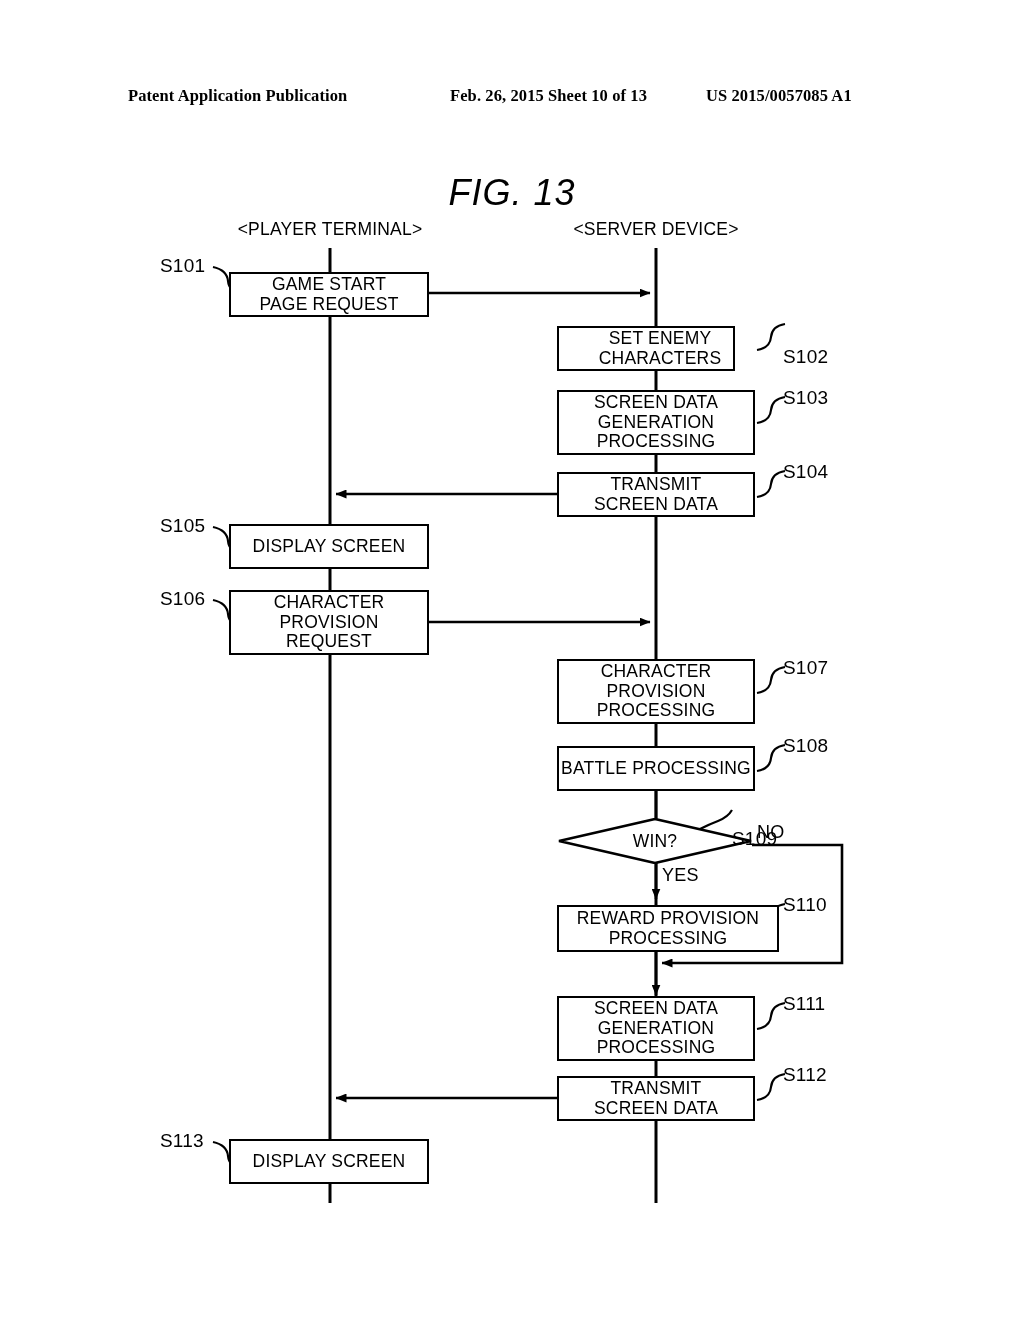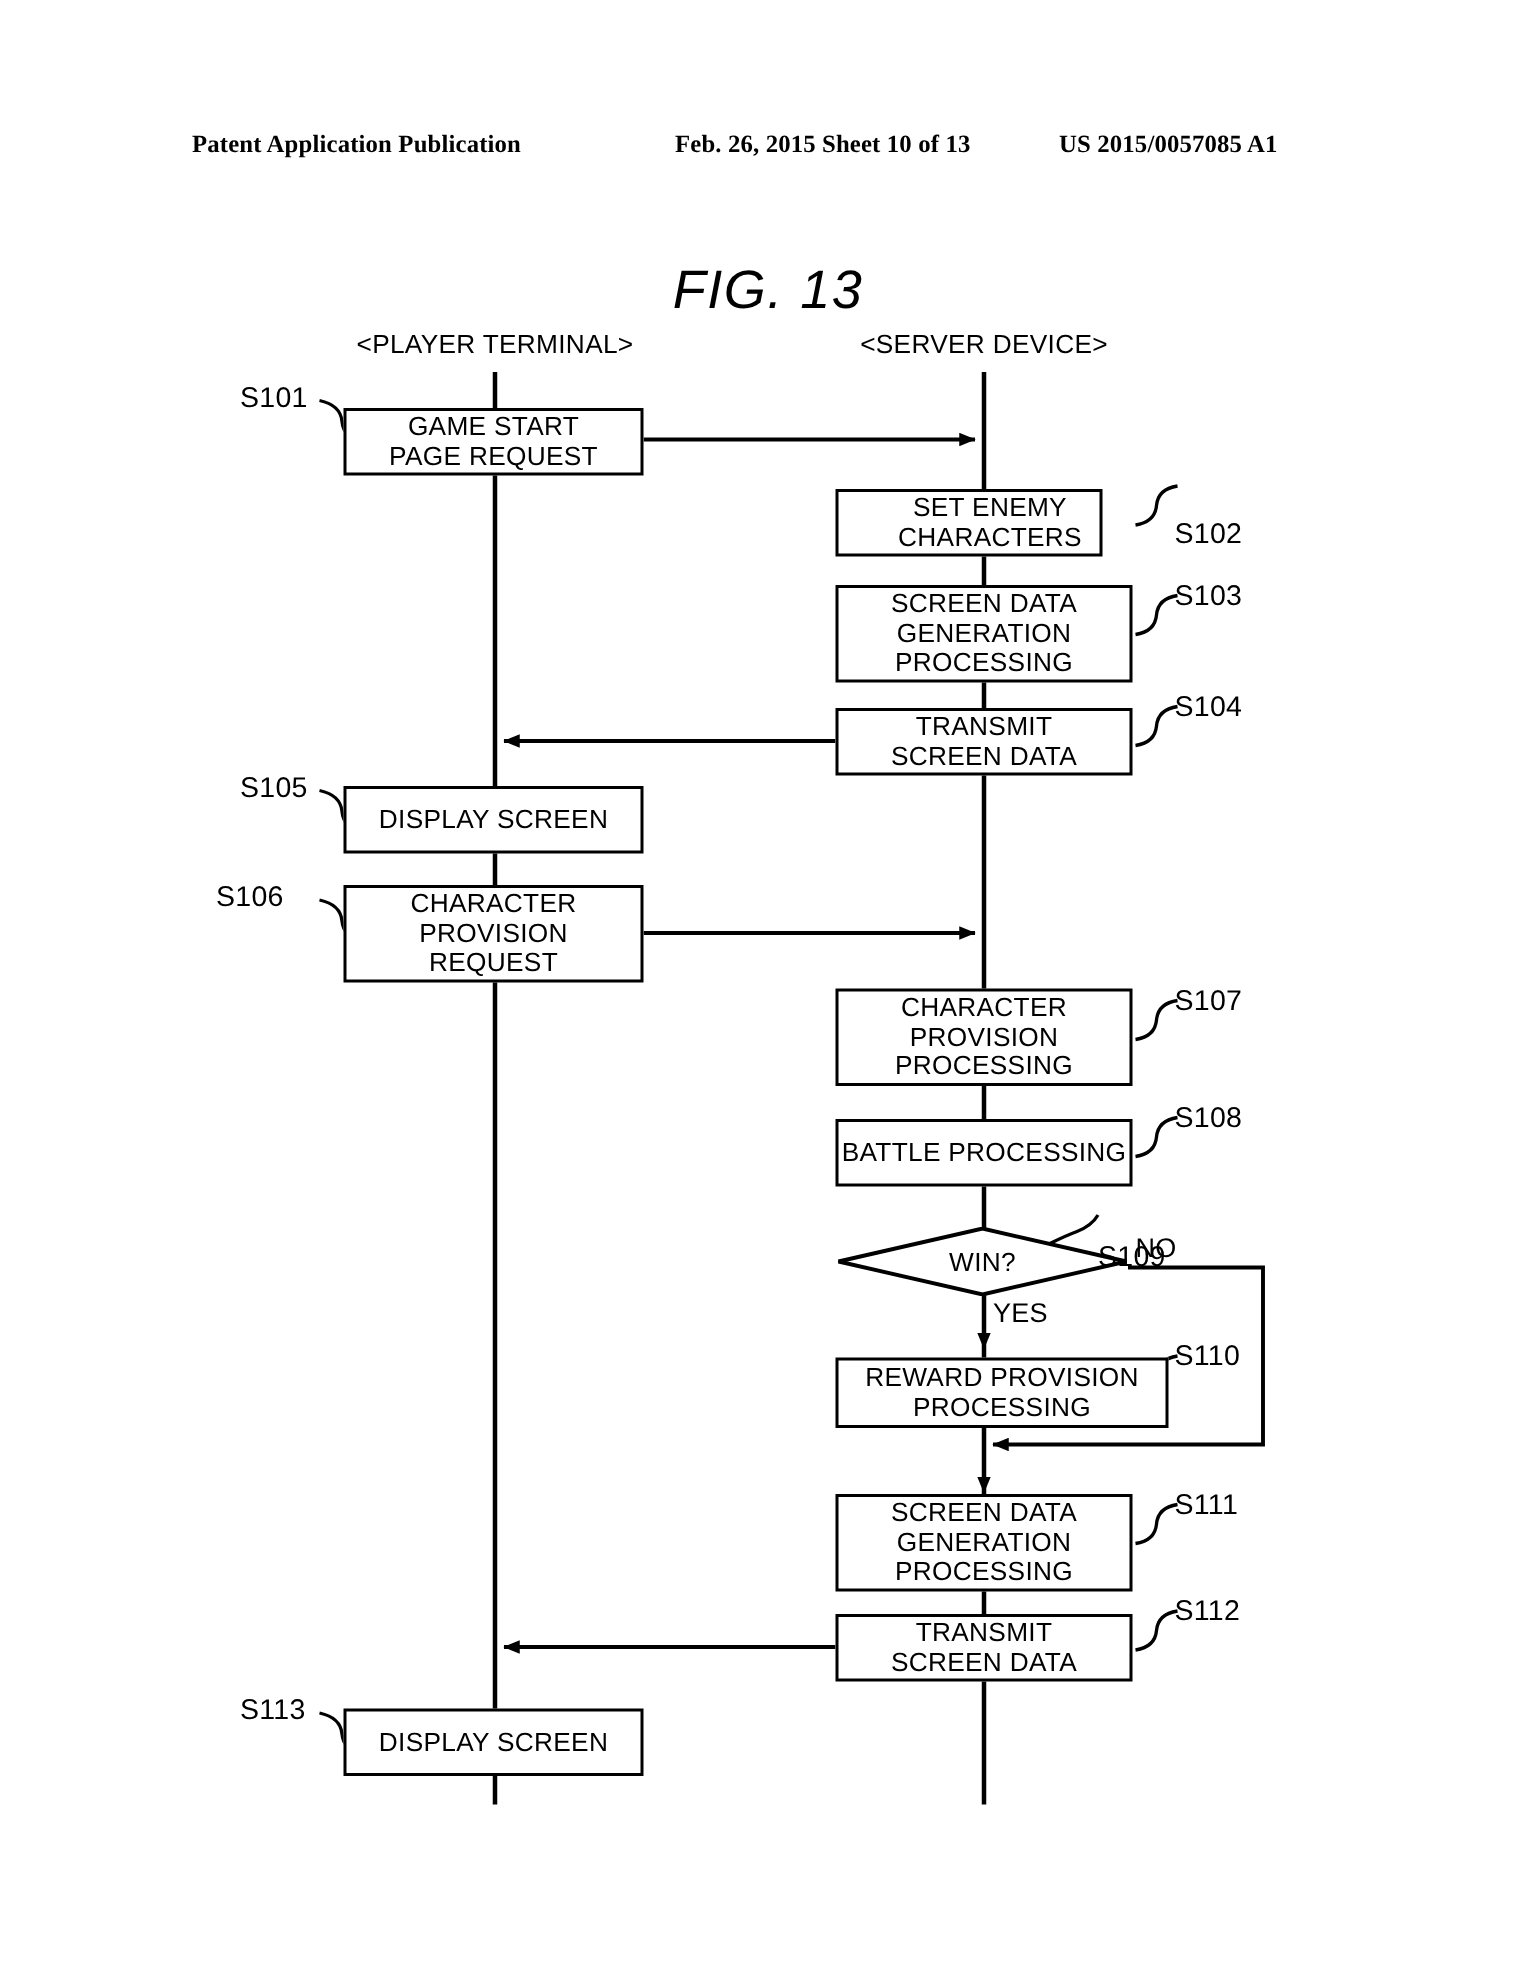--- a/index.html
+++ b/index.html
@@ -223,21 +223,21 @@
 <div class="node" style="left:229px; top:524px; width:200px; height:45px;">
   <span>DISPLAY SCREEN</span>
 </div>
 <div class="step-ref" style="left:160px; top:515px;">S105</div>
 
 <div class="node" style="left:229px; top:590px; width:200px; height:65px;">
   <span>CHARACTER
 PROVISION
 REQUEST</span>
 </div>
-<div class="step-ref" style="left:144px; top:588px;">S106</div>
+<div class="step-ref" style="left:160px; top:588px;">S106</div>
 
 <div class="node" style="left:557px; top:659px; width:198px; height:65px;">
   <span>CHARACTER
 PROVISION
 PROCESSING</span>
 </div>
 <div class="step-ref" style="left:783px; top:657px;">S107</div>
 
 <div class="node" style="left:557px; top:746px; width:198px; height:45px;">
   <span>BATTLE PROCESSING</span>

